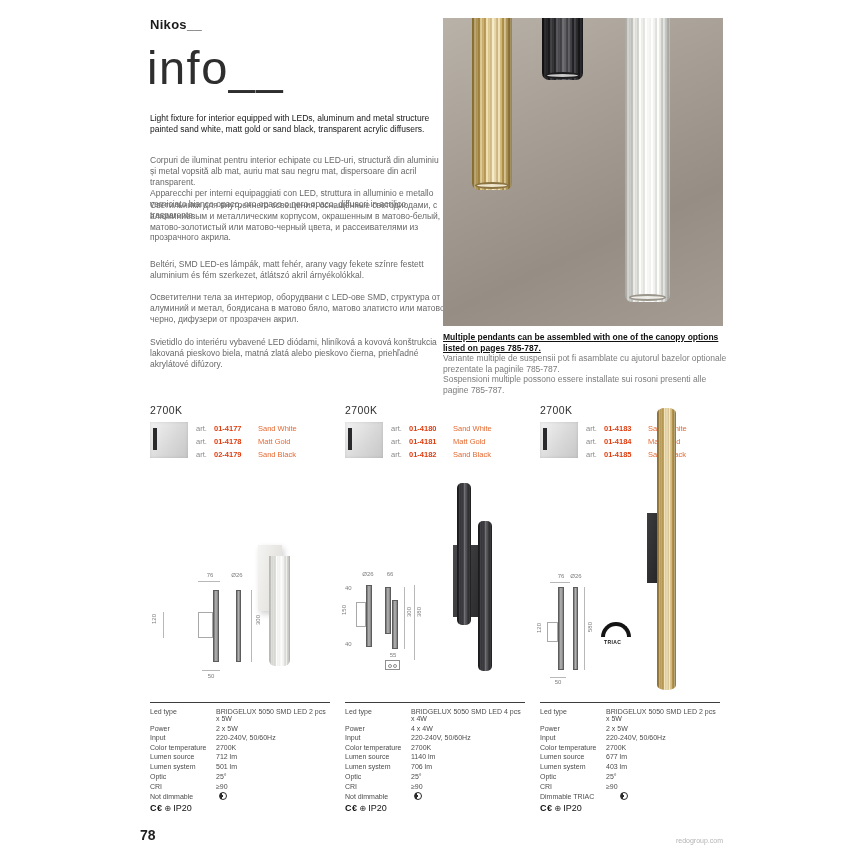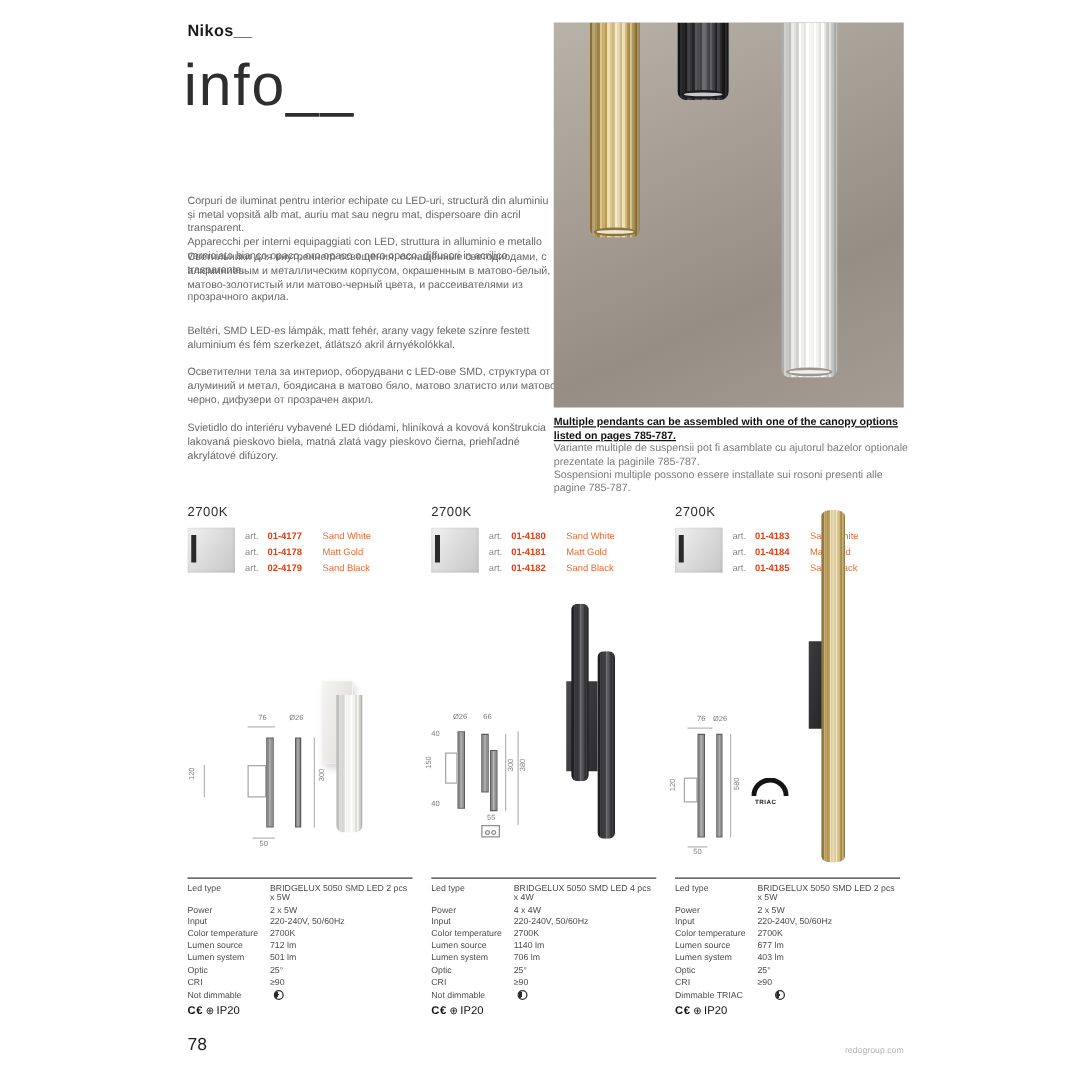--- a/index.html
+++ b/index.html
@@ -86,36 +86,37 @@
   .svalue { font-size:7px; color:#4c4c4c; }
   .dim-row { display:flex; align-items:center; margin-top:1px; }
   .moon { width:8px; height:8px; border:1px solid #2a2a2a; border-radius:50%; margin-left:26px;
           background:conic-gradient(from 210deg,#2a2a2a 0 130deg,#ffffff 130deg 360deg); }
   .cert-row { display:flex; align-items:center; margin-top:3px; }
   .ce { font-size:9px; font-weight:700; color:#111; letter-spacing:.5px; }
   .cert-circle { font-size:8px; color:#111; margin:0 2px; }
   .ip { font-size:9px; font-weight:400; color:#111; }
 
   
-  .pagenum { left:150px; top:827px; font-size:14px; font-weight:400; color:#222; }
+  .pagenum { left:140px; top:827px; font-size:14px; font-weight:700; color:#222; }
   .site { right:145px; top:837px; font-size:7px; color:#b3b3b3; }
 </style>
 </head>
 <body>
 
 <div class="page">
 
   <div class="abs brand">Nikos__</div>
   <div class="abs title">info__</div>
+  <p class="abs intro-en">Light fixture for interior equipped with LEDs, aluminum and metal structure painted sand white, matt gold or sand black, transparent acrylic diffusers.</p>
   <p class="abs para" style="top:155px">Corpuri de iluminat pentru interior echipate cu LED-uri, structură din aluminiu și metal vopsită alb mat, auriu mat sau negru mat, dispersoare din acril transparent.</p>
   <p class="abs para" style="top:188px">Apparecchi per interni equipaggiati con LED, struttura in alluminio e metallo verniciato bianco opaco, oro opaco o nero opaco, diffusori in acrilico trasparente.</p>
   <p class="abs para" style="top:200px">Светильники для внутреннего освещения, оснащенные светодиодами, с алюминиевым и металлическим корпусом, окрашенным в матово-белый, матово-золотистый или матово-черный цвета, и рассеивателями из прозрачного акрила.</p>
   <p class="abs para" style="top:259px">Beltéri, SMD LED-es lámpák, matt fehér, arany vagy fekete színre festett aluminium és fém szerkezet, átlátszó akril árnyékolókkal.</p>
   <p class="abs para" style="top:292px">Осветителни тела за интериор, оборудвани с LED-ове SMD, структура от алуминий и метал, боядисана в матово бяло, матово златисто или матово черно, дифузери от прозрачен акрил.</p>
-  <p class="abs para" style="top:337px">Svietidlo do interiéru vybavené LED diódami, hliníková a kovová konštrukcia lakovaná pieskovo biela, matná zlatá vagy pieskovo čierna, priehľadné akrylátové difúzory.</p>
+  <p class="abs para" style="top:337px">Svietidlo do interiéru vybavené LED diódami, hliníková a kovová konštrukcia lakovaná pieskovo biela, matná zlatá alebo pieskovo čierna, priehľadné akrylátové difúzory.</p>
 
   <div class="abs hero">
     <div class="pendant p-gold">
         <div class="ring ring-gold"></div>
       </div>
     <div class="pendant p-black">
         <div class="ring ring-black"></div>
       </div>
     <div class="pendant p-white">
         <div class="ring ring-white"></div>

